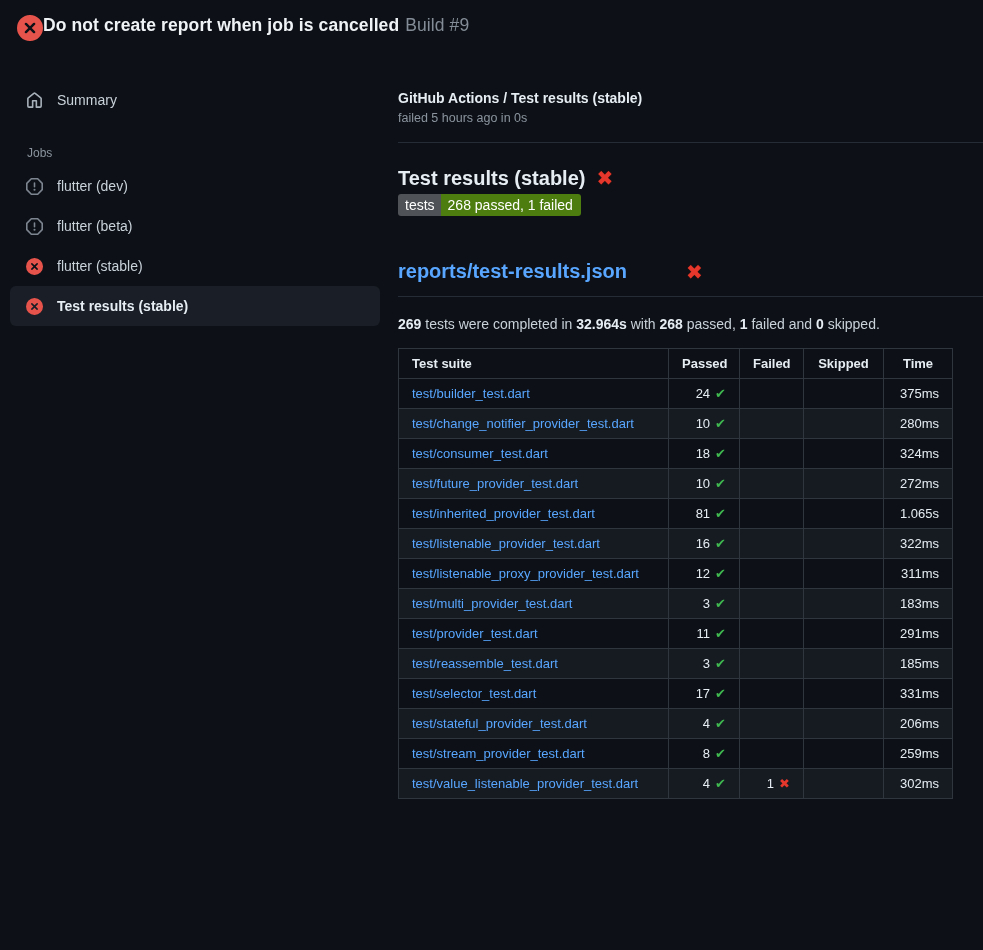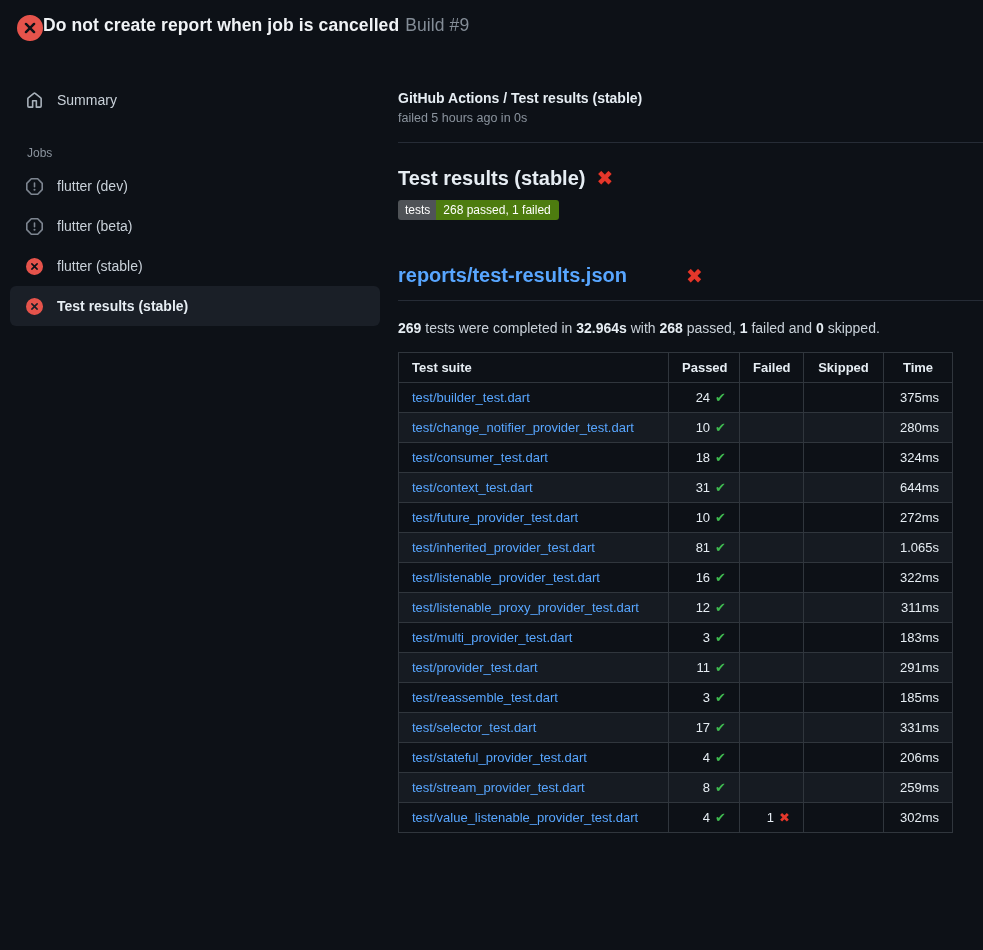--- a/index.html
+++ b/index.html
@@ -30,21 +30,21 @@
   .breadcrumb { font-weight:700; font-size:14px; color:#e6edf3; }
   .run-meta { margin-top:5px; font-size:12.5px; color:#8b949e; }
   .rule { border:none; border-top:1px solid #262c36; margin:17px 0 0 0; }
 
   .check-title { margin:23px 0 0 0; font-size:20px; font-weight:700; color:#e6edf3;
                  display:flex; align-items:center; }
   .xmark { color:#e5372b; font-weight:700; font-size:20px; margin-left:11px;
            text-shadow: 0 0 1px #7a1407; }
 
   
-  .badge { display:inline-flex; margin-top:10px; font-size:12px; line-height:1;
+  .badge { display:inline-flex; margin-top:4px; font-size:14px; line-height:1;
            border-radius:3px; overflow:hidden; color:#fff; }
   .badge-label { background:#4f5357; padding:4px 6px 4px 7px; }
   .badge-value { background:#4d7c0f; padding:4px 8px 4px 7px; }
 
   .report-title { margin:44px 0 0 0; font-size:20px; font-weight:700;
                   display:flex; align-items:flex-start;
                   padding-bottom:12px; border-bottom:1px solid #262c36;gap:48px; }
   .report-title a { color:#58a6ff; text-decoration:none; }
 
   .summary-line { margin:19px 0 0 0; font-size:14px; color:#c9d1d9; }
@@ -169,27 +169,20 @@
             <td class="time">280ms</td>
           </tr>
           <tr>
             <td class="suite"><a href="#">test/consumer_test.dart</a></td>
             <td class="num"><span>18</span><span class="check-glyph">✔</span></td>
             <td class="num"></td>
             <td class="num"></td>
             <td class="time">324ms</td>
           </tr>
           <tr>
-            <td class="suite"><a href="#">test/context_test.dart</a></td>
-            <td class="num"><span>31</span><span class="check-glyph">✔</span></td>
-            <td class="num"></td>
-            <td class="num"></td>
-            <td class="time">644ms</td>
-          </tr>
-          <tr>
             <td class="suite"><a href="#">test/future_provider_test.dart</a></td>
             <td class="num"><span>10</span><span class="check-glyph">✔</span></td>
             <td class="num"></td>
             <td class="num"></td>
             <td class="time">272ms</td>
           </tr>
           <tr>
             <td class="suite"><a href="#">test/inherited_provider_test.dart</a></td>
             <td class="num"><span>81</span><span class="check-glyph">✔</span></td>
             <td class="num"></td>

